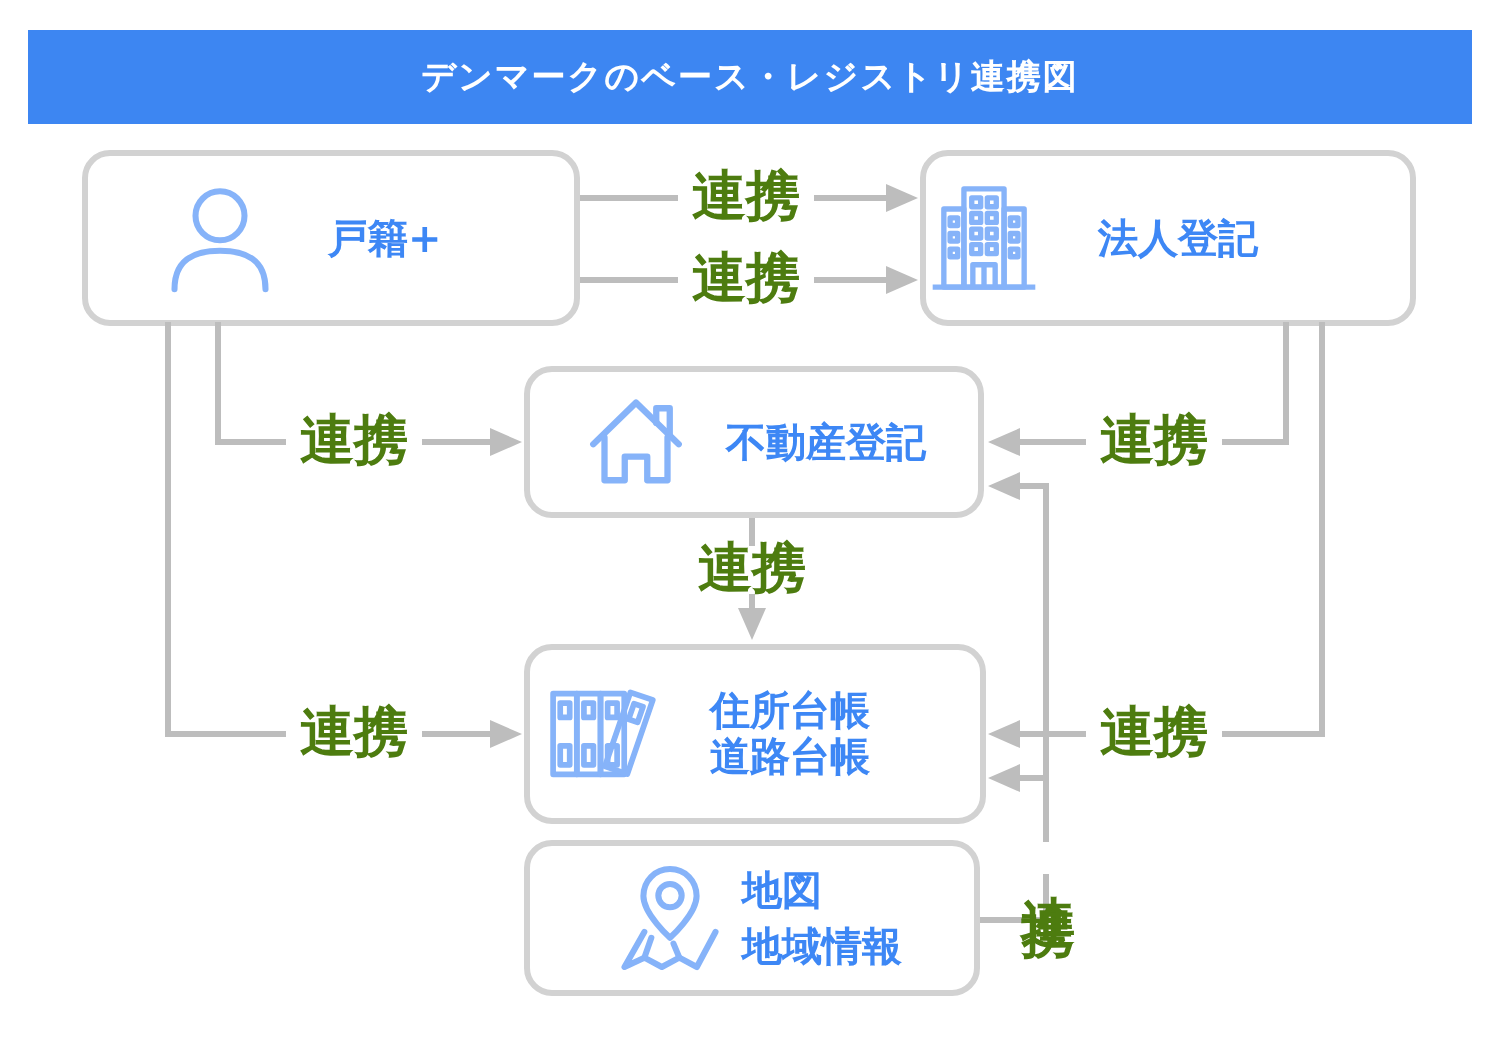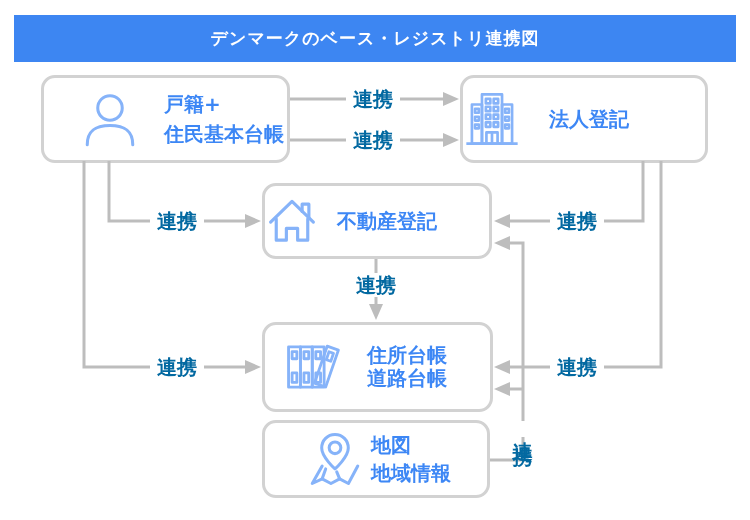--- a/index.html
+++ b/index.html
@@ -14,30 +14,30 @@
   }
   .node{
     position:absolute;background:#ffffff;border:3px solid #d2d2d2;border-radius:14px;
     display:flex;align-items:center;box-sizing:border-box;z-index:1;
   }
   .node .label{color:#3d87f5;font-weight:bold;font-size:20px;}
   .node .label span{display:block;}
   .node-family    {left:41px; top:75px; width:249px;height:88px;padding-left:38px;gap:26px;}
   .node-family .label span{line-height:30px;}
   .node-corporate {left:460px;top:75px; width:248px;height:88px;gap:28px;}
-  .node-realestate{left:262px;top:183px;width:230px;height:76px;gap:18px;}
-  .node-address   {left:262px;top:322px;width:231px;height:90px;padding-left:20px;gap:18px;}
+  .node-realestate{left:262px;top:183px;width:230px;height:76px;gap:18px;justify-content:center;}
+  .node-address   {left:262px;top:322px;width:231px;height:90px;padding-left:8px;gap:18px;}
   .node-address .label span{line-height:23px;}
   .node-map       {left:262px;top:420px;width:228px;height:78px;padding-left:42px;gap:8px;}
   .node-map .label span{line-height:28px;}
   .icon svg{display:block;}
   .wires{position:absolute;left:0;top:0;z-index:2;pointer-events:none;}
   .link-label{
     position:absolute;transform:translate(-50%,-50%);z-index:3;
-    color:#0369a1;font-weight:bold;font-size:20px;background:#ffffff;
+    color:#4d7c0f;font-weight:bold;font-size:27px;background:#ffffff;
     padding:0 7px;white-space:nowrap;line-height:24px;
   }
   .link-label.vertical{
     writing-mode:vertical-rl;padding:5px 0;letter-spacing:3px;line-height:24px;
   }
 </style>
 </head>
 <body>
 
 <div class="canvas">
@@ -71,21 +71,20 @@
 
   <div class="node node-family">
     <span class="icon">
       <svg width="56" height="56" viewBox="0 0 48 48" fill="none" stroke="#86b3f9" stroke-width="2.6" stroke-linecap="round" stroke-linejoin="round">
         <circle cx="24" cy="14.5" r="10.5"></circle>
         <path d="M4.5 46 C4.5 33 13 29.5 24 29.5 C35 29.5 43.5 33 43.5 46"></path>
       </svg>
     </span>
     <div class="label">
       <span>戸籍+</span>
-      <span>住民基本台帳</span>
     </div>
   </div>
 
   <div class="node node-corporate">
     <span class="icon">
       <svg width="58" height="62" viewBox="0 0 52 52" fill="none" stroke="#86b3f9" stroke-width="2.4" stroke-linejoin="round">
         <path d="M3 48 H49"></path>
         <rect x="17" y="4" width="18" height="44"></rect>
         <rect x="8" y="13" width="9" height="35"></rect>
         <rect x="35" y="13" width="9" height="35"></rect>

